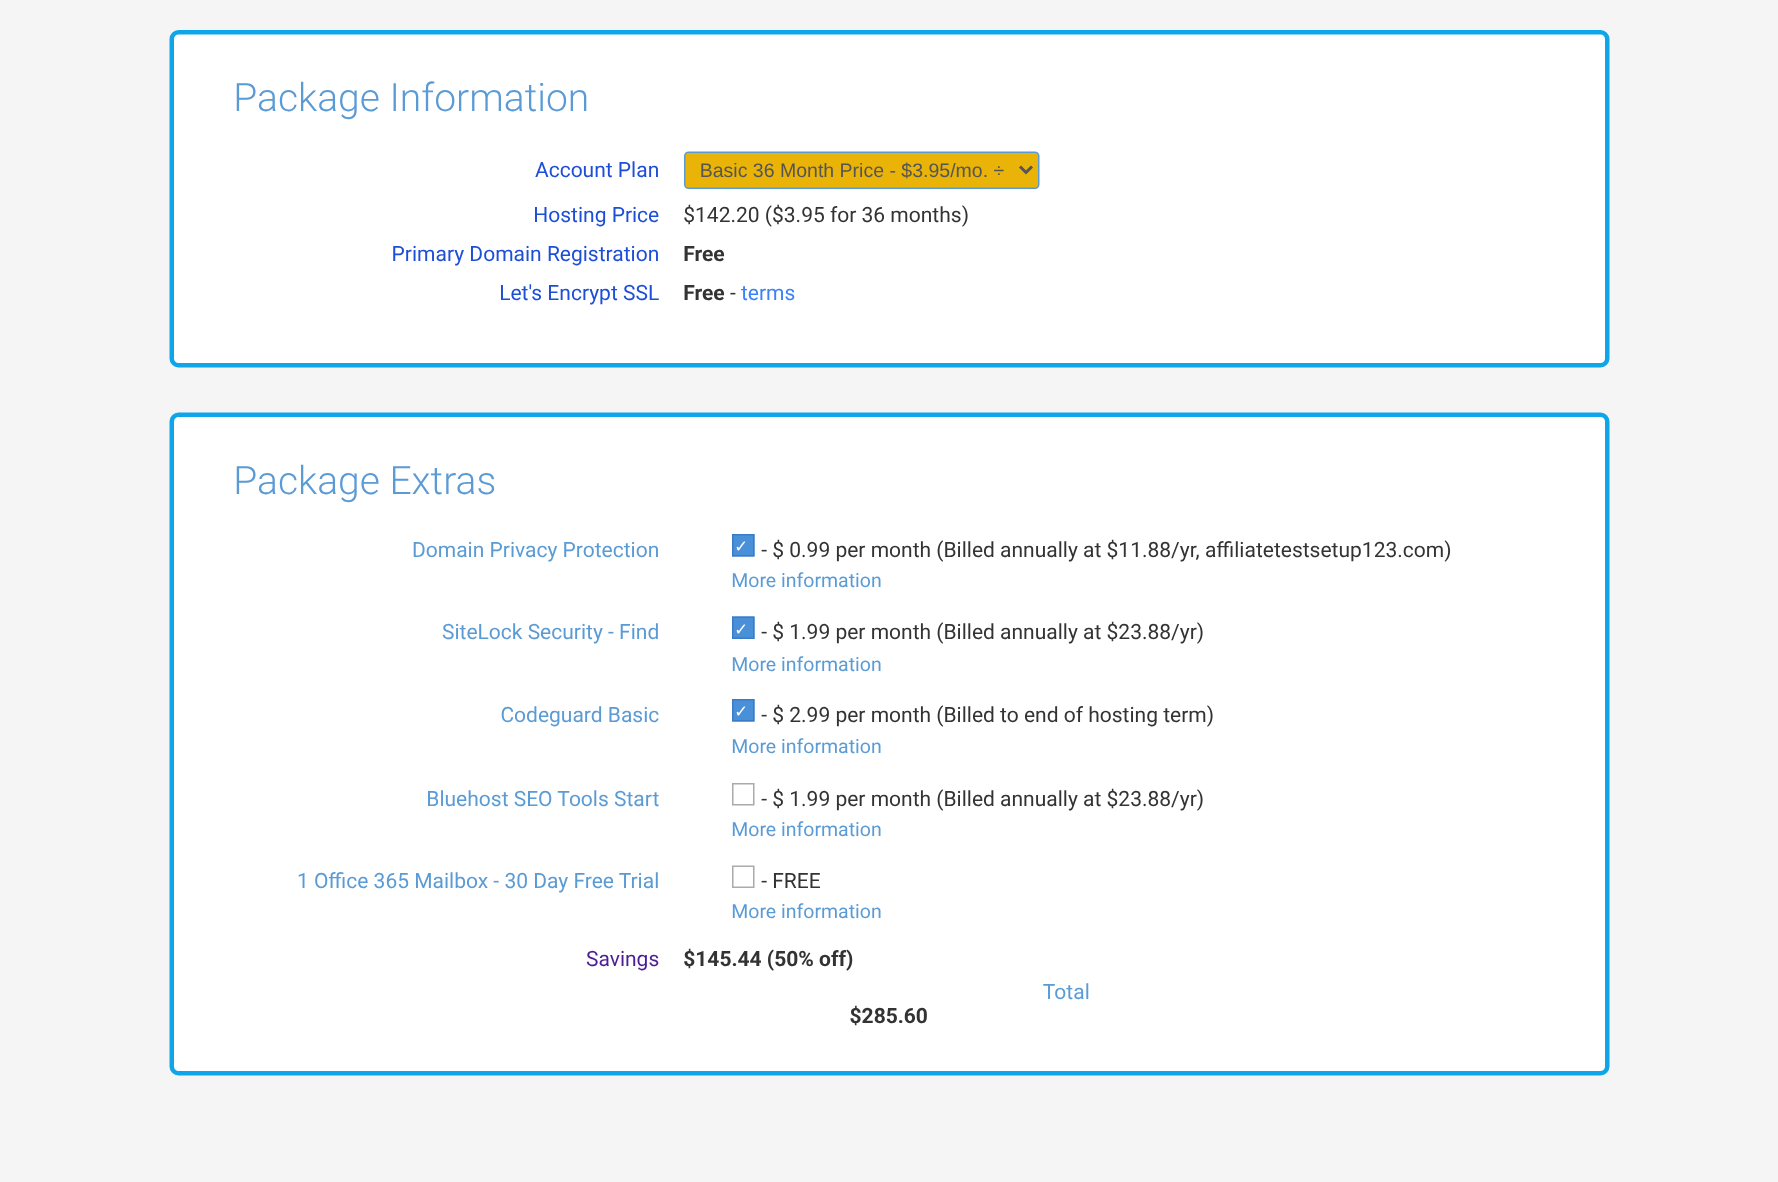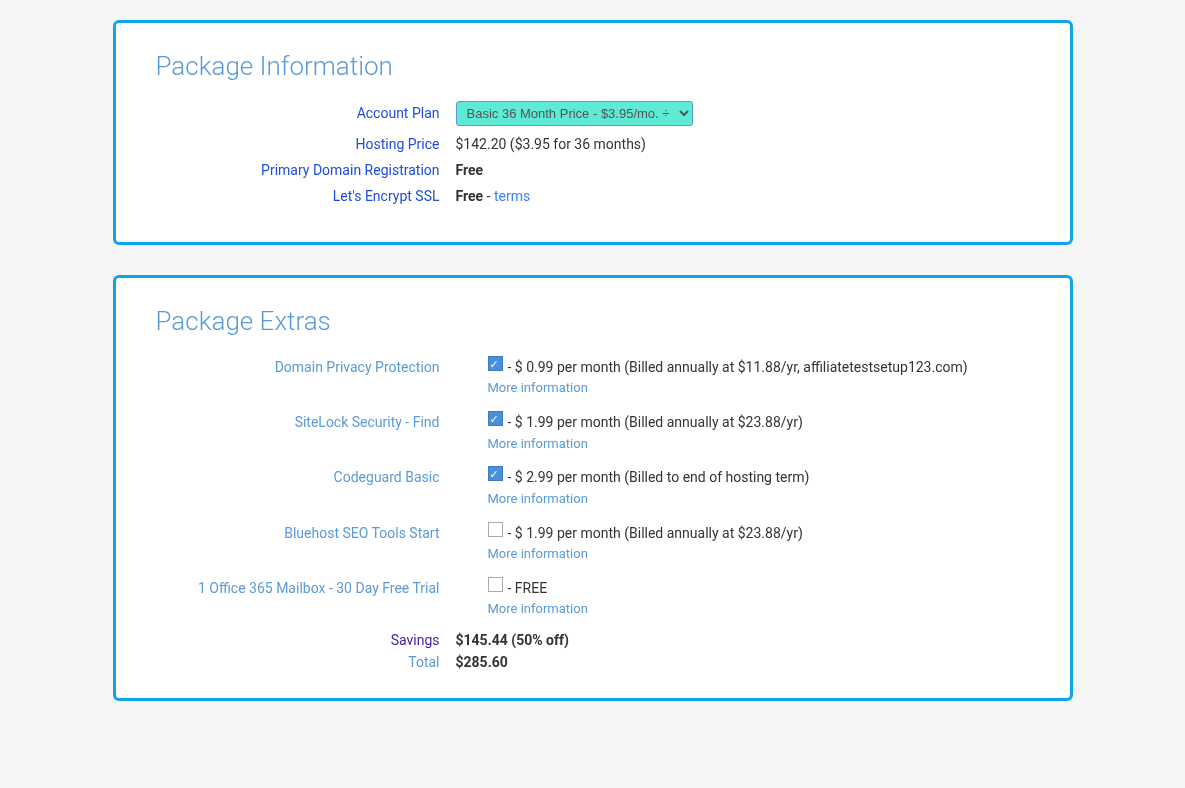--- a/index.html
+++ b/index.html
@@ -48,21 +48,21 @@
     .info-value a {
       color: #3b82f6;
       text-decoration: none;
     }
     select.plan-select {
       border: 1px solid #5b9bd5;
       border-radius: 3px;
       color: #555;
       padding: 3px 6px;
       font-size: 13px;
-      background: #5eead4;
+      background: #eab308;
       cursor: pointer;
     }
     .extras-row {
       display: flex;
       align-items: flex-start;
       margin-bottom: 12px;
       gap: 32px;
     }
     .extras-label {
       color: #5b9bd5;
@@ -131,20 +131,21 @@
       padding-right: 16px;
       font-size: 14px;
     }
     .savings-value {
       font-weight: bold;
       font-size: 14px;
     }
     .total-row {
       display: flex;
       align-items: center;
+      flex-direction: column;
     }
     .total-label {
       color: #5b9bd5;
       text-align: right;
       min-width: 300px;
       padding-right: 16px;
       font-size: 14px;
     }
     .total-value {
       font-weight: bold;

